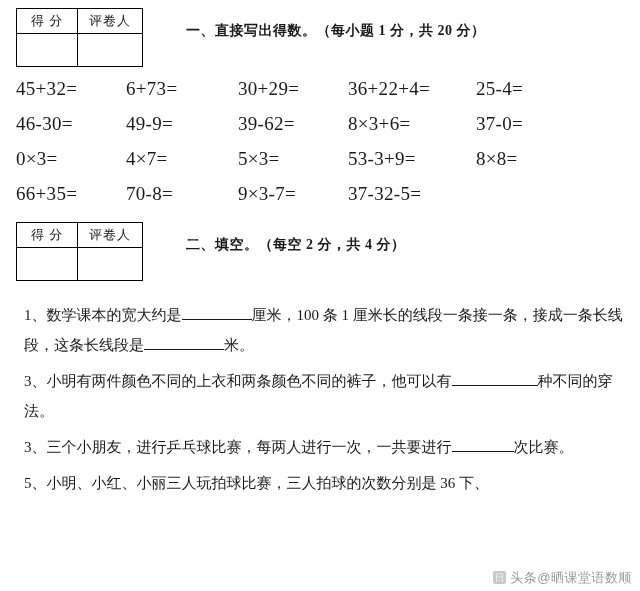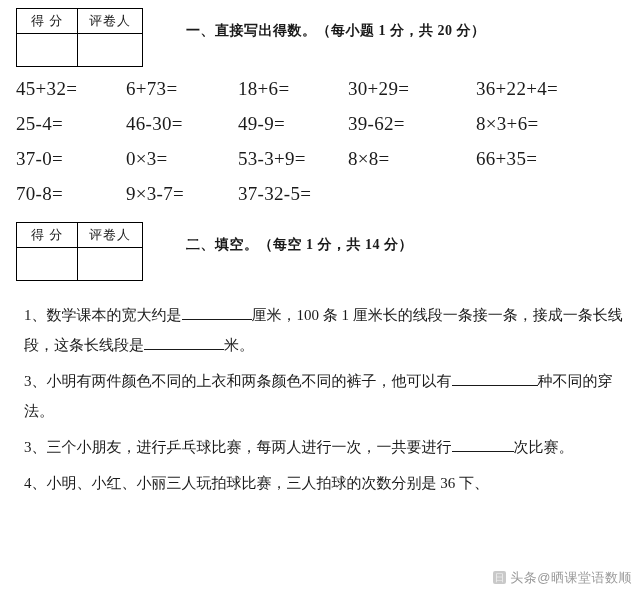--- a/index.html
+++ b/index.html
@@ -158,32 +158,33 @@
         <td class="blank col-b"></td>
       </tr>
     </tbody>
       </table>
   </div>
   <div class="sec1-title section-title">一、直接写出得数。（每小题 1 分，共 20 分）</div>
 
   <div class="calc-grid">
     <div>45+32=</div>
     <div>6+73=</div>
-    <div>18+6=</div>
     <div>30+29=</div>
     <div>36+22+4=</div>
 
     <div>25-4=</div>
     <div>46-30=</div>
     <div>49-9=</div>
     <div>39-62=</div>
     <div>8×3+6=</div>
 
     <div>37-0=</div>
     <div>0×3=</div>
+    <div>4×7=</div>
+    <div>5×3=</div>
     <div>53-3+9=</div>
 
     <div>8×8=</div>
     <div>66+35=</div>
     <div>70-8=</div>
     <div>9×3-7=</div>
     <div>37-32-5=</div>
   </div>
 
   <div class="sec2">
@@ -193,38 +194,38 @@
         <td class="head col-a">得  分</td>
         <td class="head col-b">评卷人</td>
       </tr>
       <tr>
         <td class="blank col-a"></td>
         <td class="blank col-b"></td>
       </tr>
     </tbody>
       </table>
   </div>
-  <div class="sec2-title section-title">二、填空。（每空 1 分，共 14 分）</div>
+  <div class="sec2-title section-title">二、填空。（每空 2 分，共 4 分）</div>
 
   <div class="questions">
 
     <div class="q">
       <span class="first-line">1、数学课本的宽大约是</span><span class="blank-line bl-70"></span><span>厘米，100 条 1 厘米长的线段一条接</span><span>一条，接成一条长线段，这条长线段是</span><span class="blank-line bl-80"></span><span>米。</span>
     </div>
 
     <div class="q">
       <span class="first-line">3、小明有两件颜色不同的上衣和两条颜色不同的裤子，他可以有</span><span class="blank-line bl-86"></span><span>种不同的穿法。</span>
     </div>
 
     <div class="q">
       <span class="first-line">3、三个小朋友，进行乒乓球比赛，每两人进行一次，一共要进行</span><span class="blank-line bl-62"></span><span>次比赛。</span>
     </div>
 
     <div class="q">
-      <span class="first-line">4、小明、小红、小丽三人玩拍球比赛，三人拍球的次数分别是 36 下、</span>
+      <span class="first-line">5、小明、小红、小丽三人玩拍球比赛，三人拍球的次数分别是 36 下、</span>
     </div>
 
   </div>
 
   <div class="watermark">
     <span class="wm-badge">日</span>
     <span>头条@晒课堂语数顺</span>
   </div>
 
 </div>

